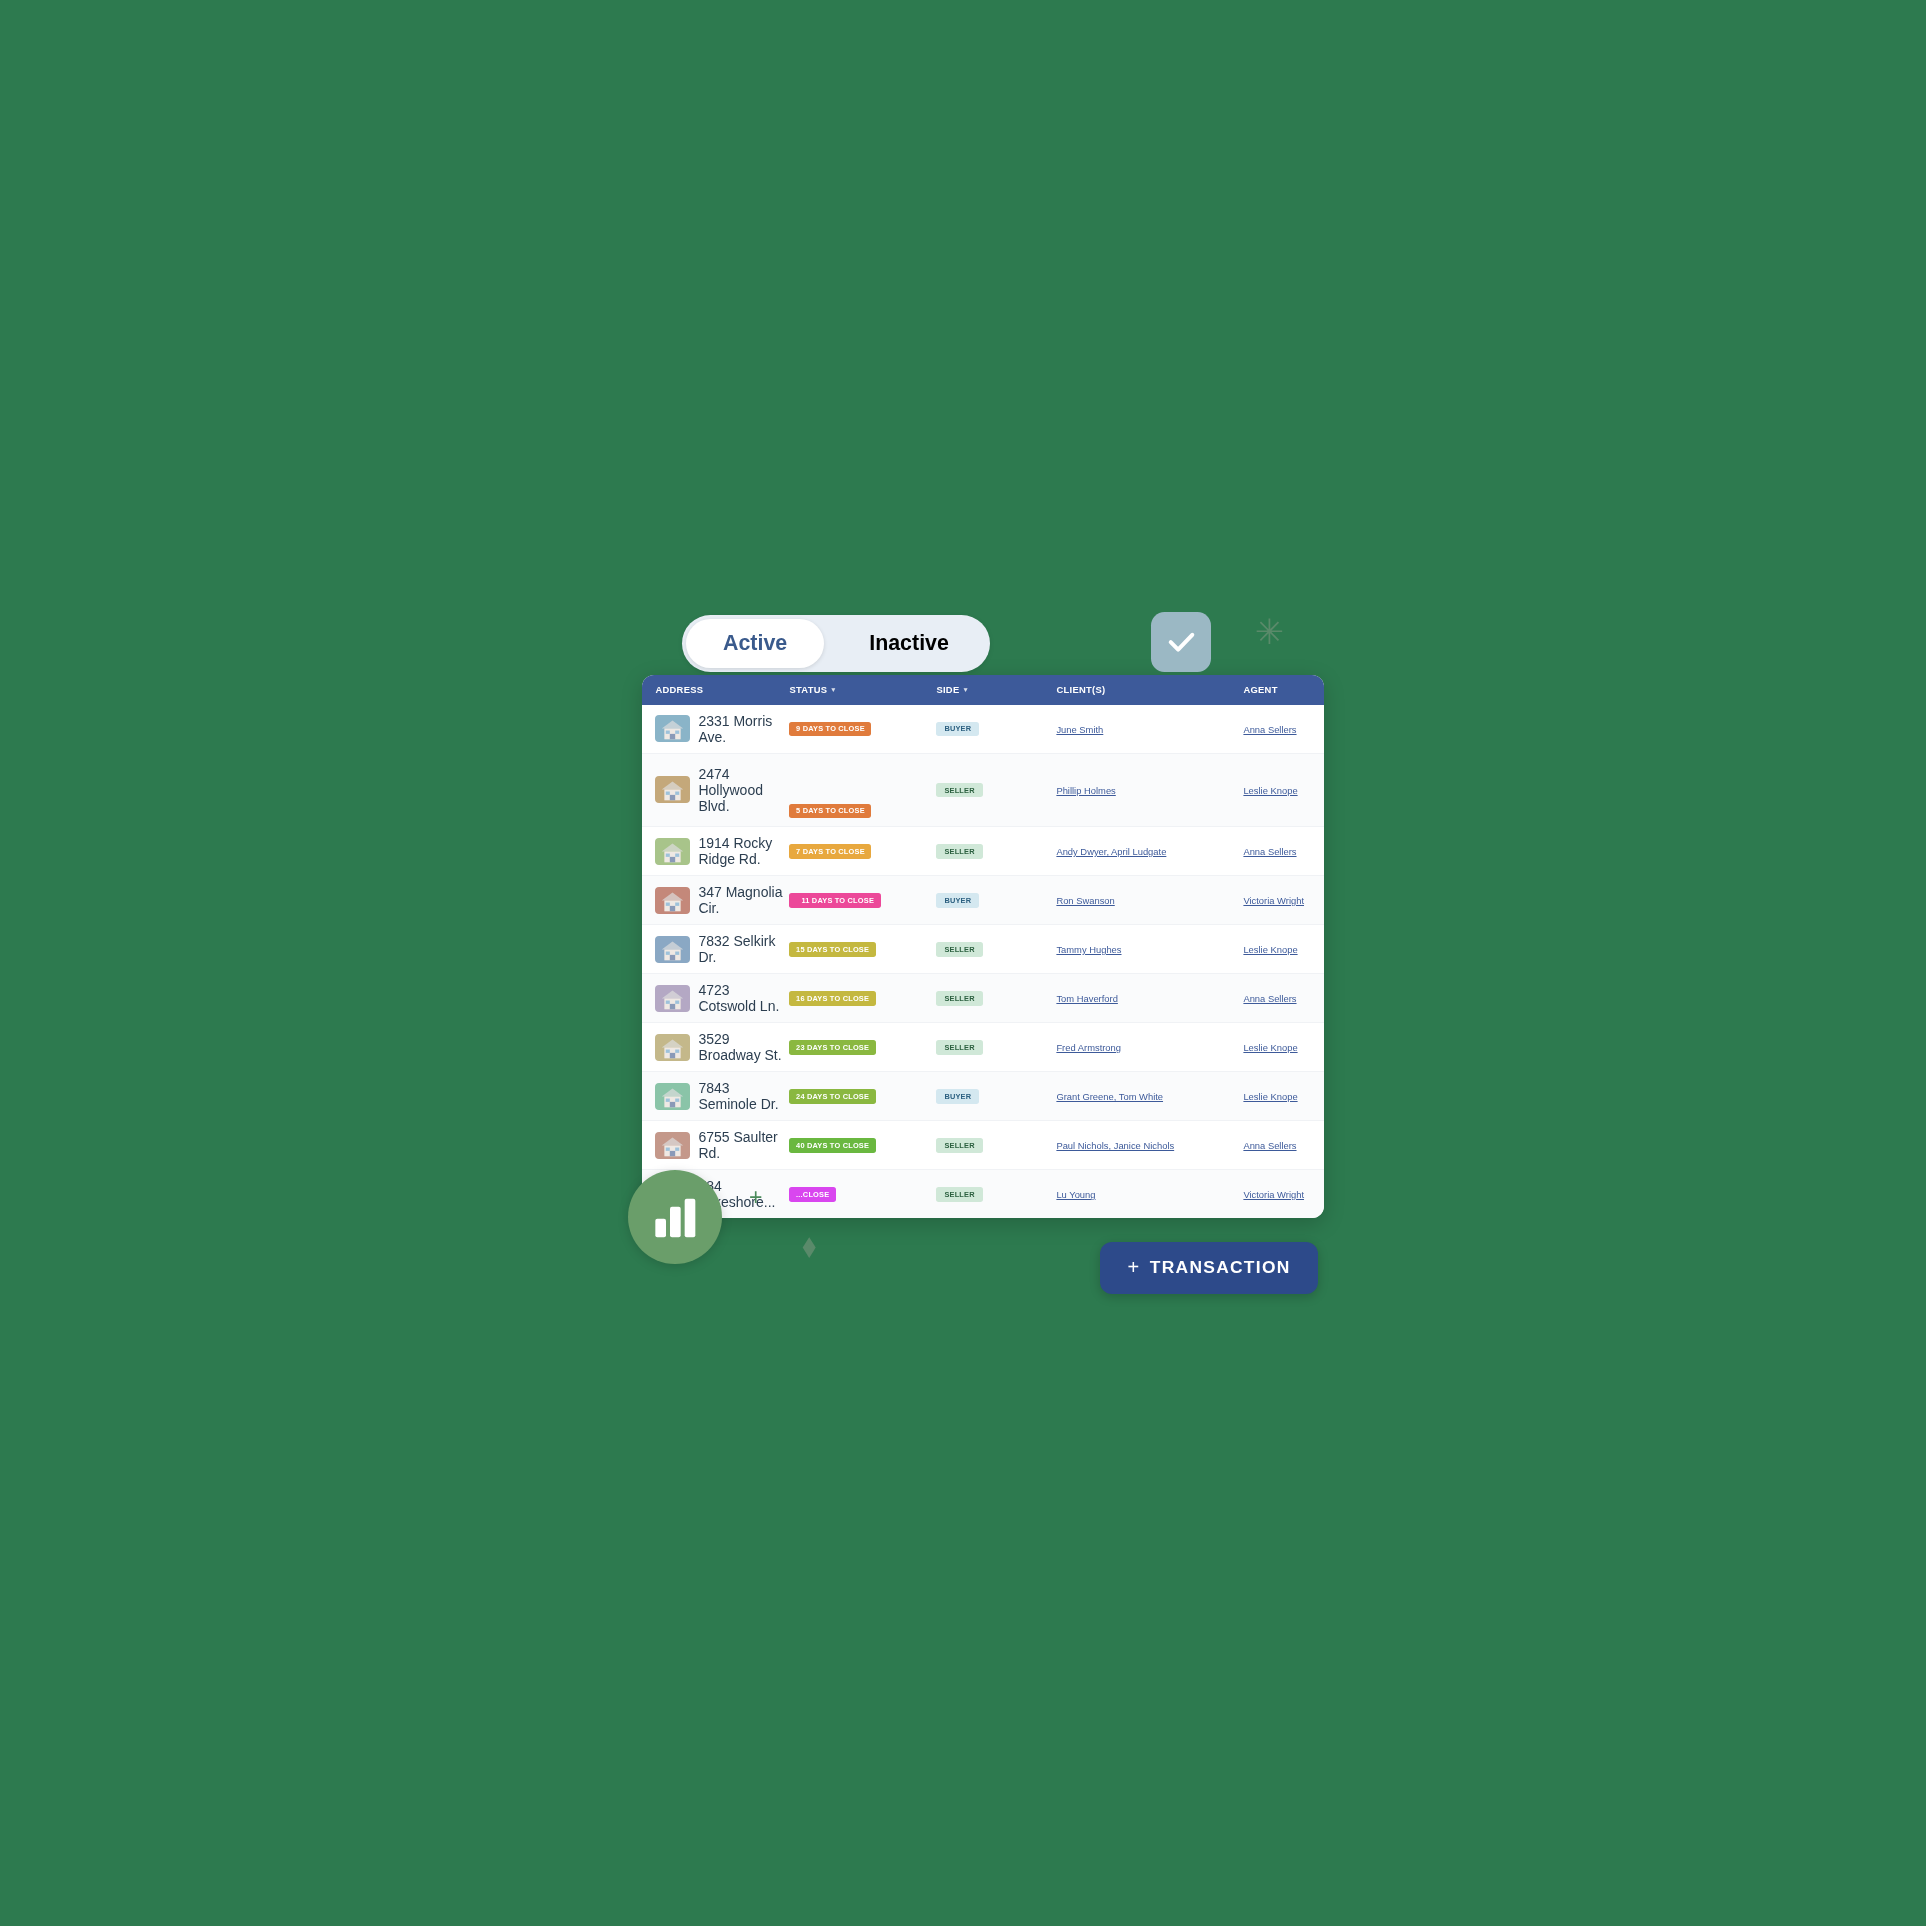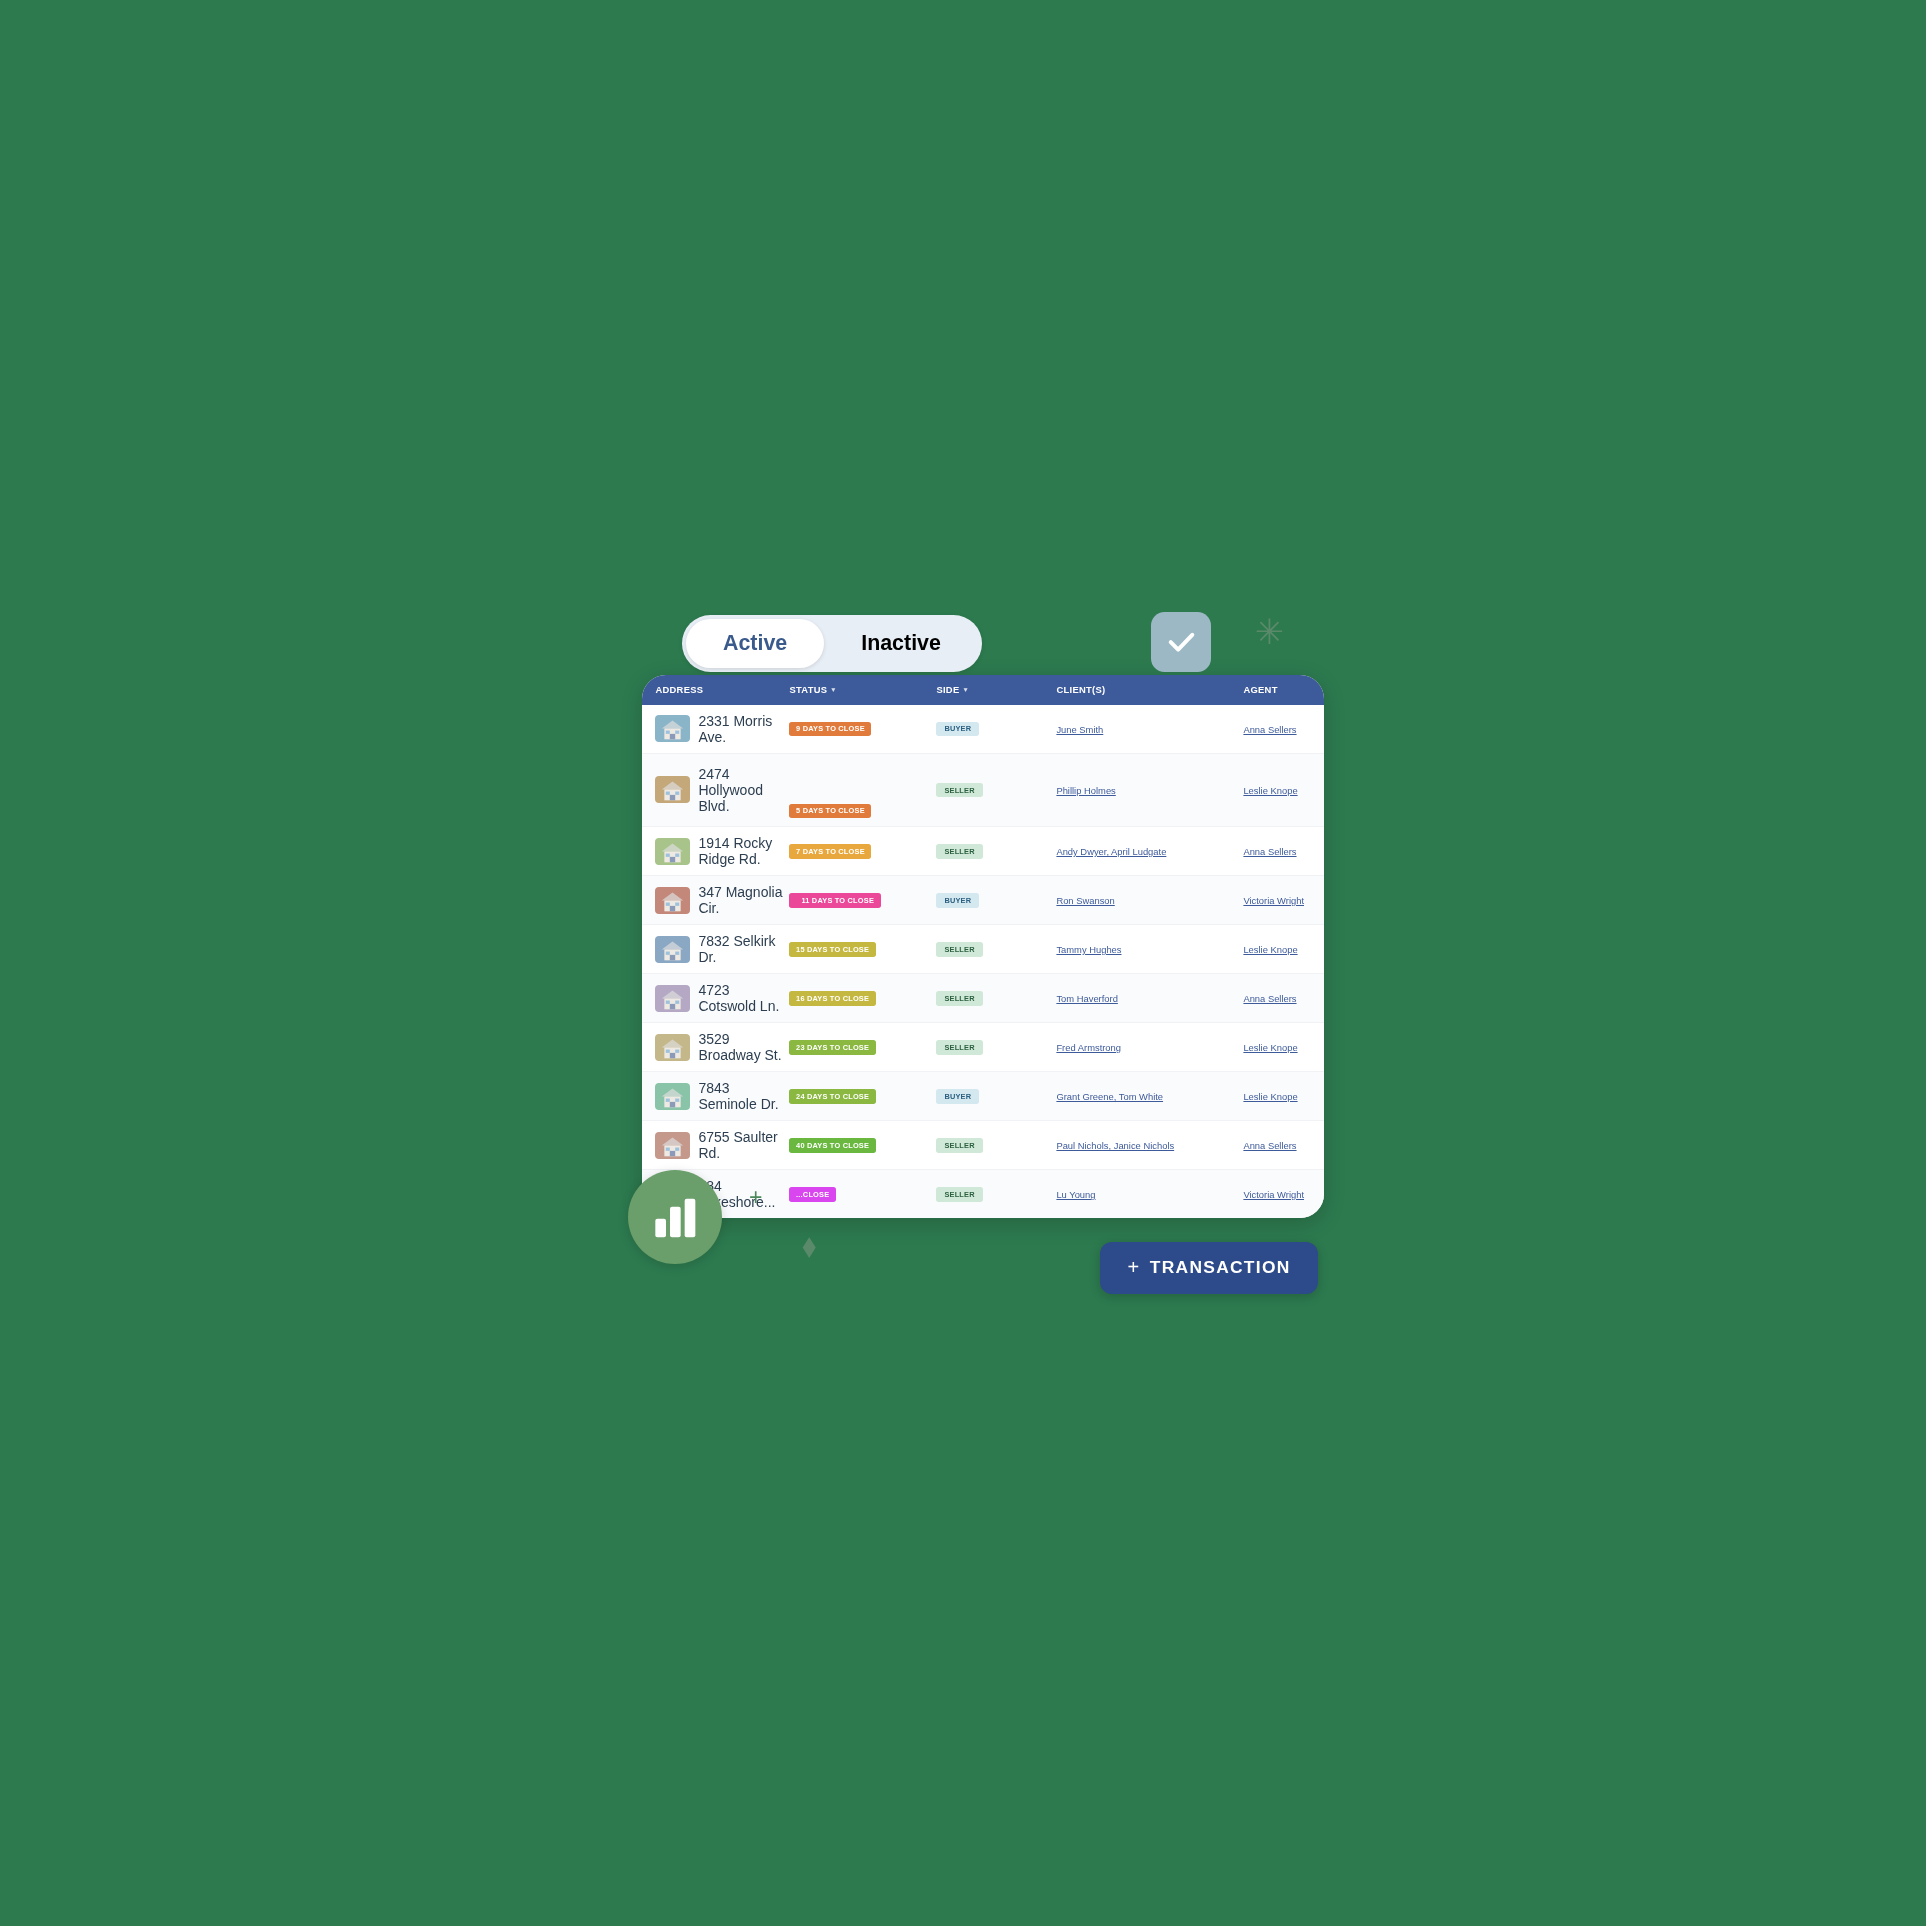--- a/index.html
+++ b/index.html
@@ -23,21 +23,21 @@
 
     
     .toggle-container {
       position: absolute;
       top: 20px;
       left: 87px;
       background: #e8eef5;
       border-radius: 33px;
       display: flex;
       padding: 4px;
-      gap: 0;
+      gap: 8px;
       box-shadow: 0 1.3px 5.4px rgba(0,0,0,0.1);
       z-index: 10;
     }
 
     .toggle-tab {
       padding: 12px 37px;
       border-radius: 27px;
       font-size: 21.4px;
       font-weight: 600;
       cursor: pointer;
@@ -86,21 +86,21 @@
       z-index: 10;
     }
 
     
     .table-card {
       position: absolute;
       top: 80px;
       left: 47px;
       right: 6.7px;
       background: white;
-      border-radius: 24px;
+      border-radius: 12px;
       overflow: hidden;
       box-shadow: 0 5.4px 21.4px rgba(0,0,0,0.18);
       z-index: 5;
     }
 
     
     .table-header {
       background: #3d5a9a;
       display: grid;
       grid-template-columns: 134px 147px 120px 187px 134px 27px;

